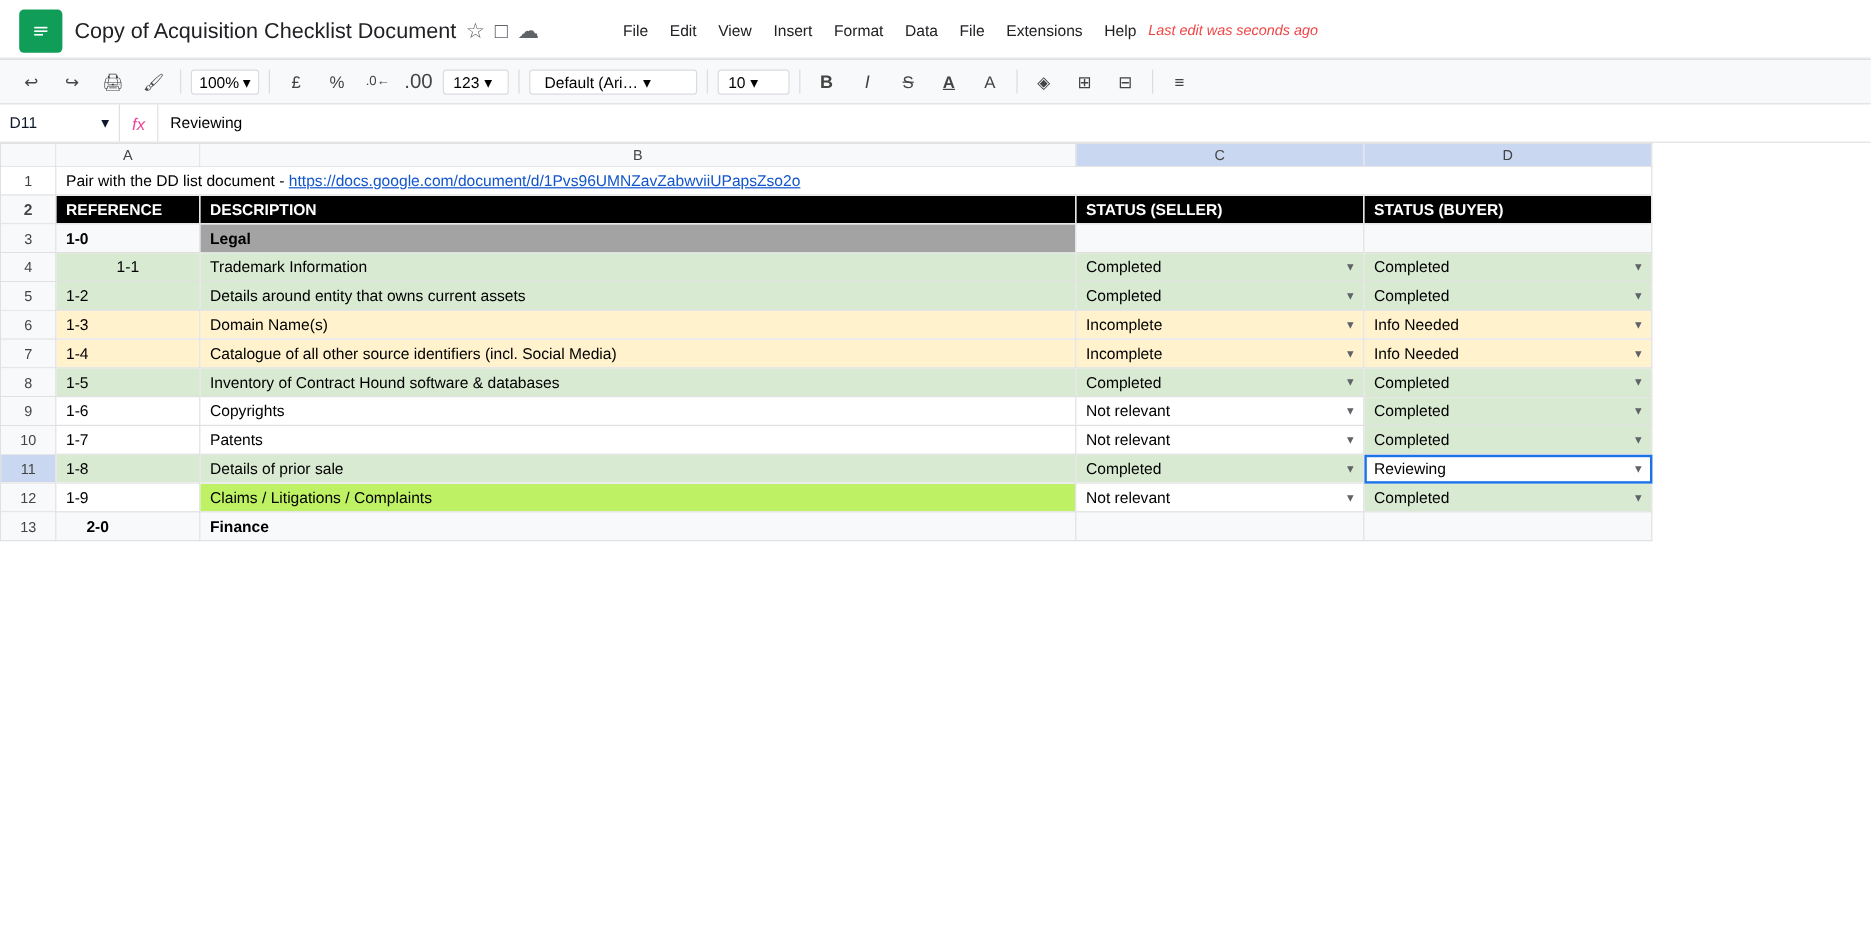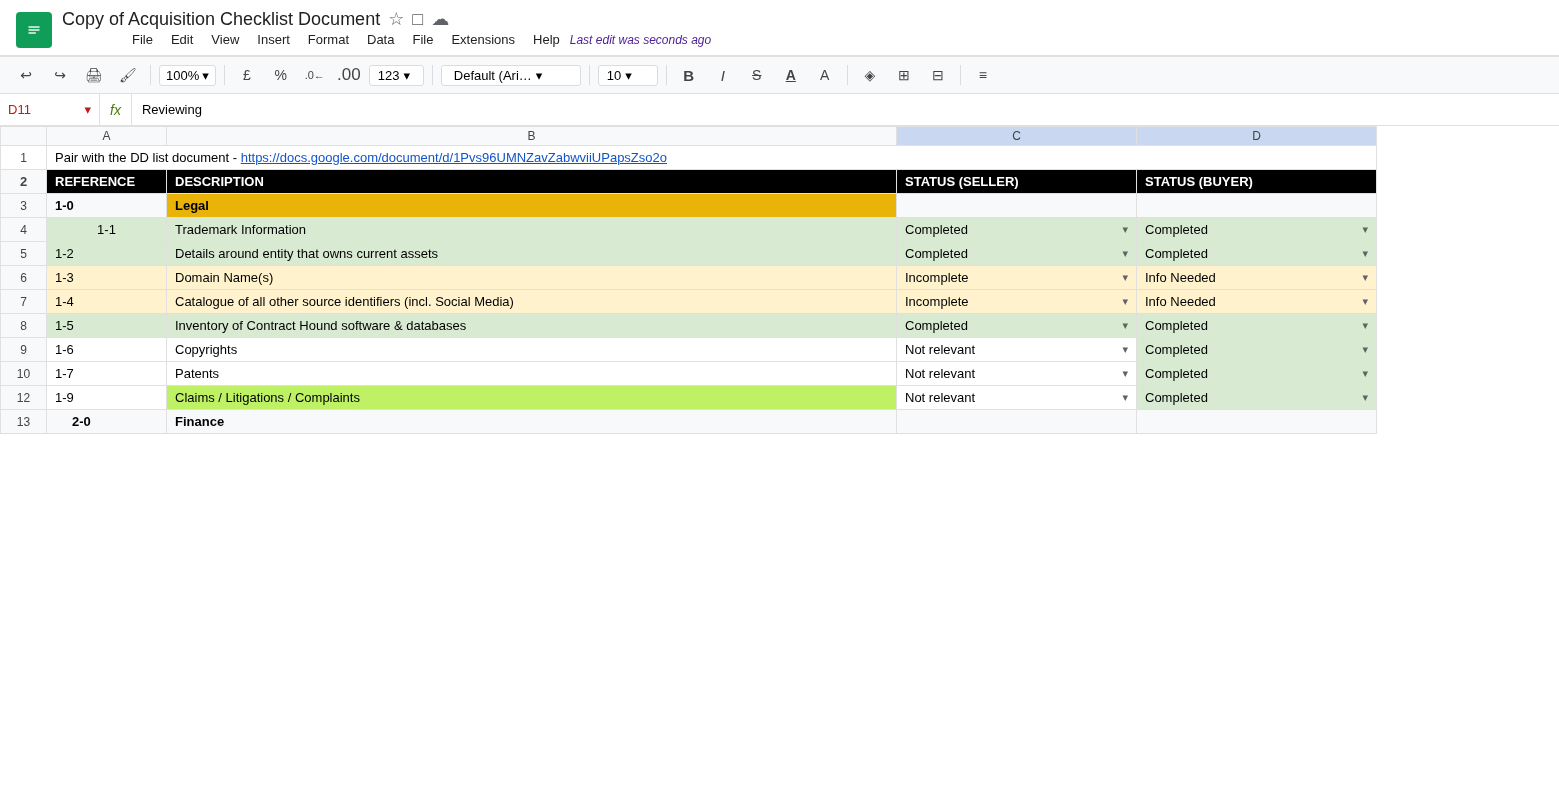--- a/index.html
+++ b/index.html
@@ -14,37 +14,37 @@
       border-bottom: 1px solid #e0e0e0;
     }
     #app-logo {
       width: 36px; height: 36px;
       background: #0f9d58;
       border-radius: 4px;
       display: flex; align-items: center; justify-content: center;
       flex-shrink: 0;
     }
     #app-logo svg { width: 22px; height: 22px; }
-    #title-area { display: flex; flex-direction: column; }
+    #title-area { display: flex; flex-direction: row; }
     #doc-title {
       font-size: 18px; font-weight: 400; color: #202124;
       display: flex; align-items: center; gap: 8px;
     }
     #doc-title .title-text { font-size: 18px; }
     #title-icons { display: flex; gap: 8px; align-items: center; }
     #title-icons span { color: #5f6368; font-size: 18px; cursor: pointer; }
     #menu-bar {
       display: flex; align-items: center; gap: 2px;
       padding: 0 16px 2px 62px;
     }
     .menu-item {
       padding: 2px 8px; font-size: 13px; color: #202124;
       cursor: pointer; border-radius: 3px;
     }
-    .last-edit { margin-left: auto; color: #4c1d95; font-size: 12px; font-style: italic; text-align: right; }
+    .last-edit { margin-left: auto; color: #ef4444; font-size: 12px; font-style: italic; text-align: right; }
 
     
     #toolbar {
       display: flex; align-items: center; gap: 6px;
       padding: 4px 12px;
       border-top: 1px solid #e0e0e0;
       border-bottom: 1px solid #e0e0e0;
       background: #f8f9fa;
     }
     .tb-btn {
@@ -73,26 +73,26 @@
     #formula-bar {
       display: flex; align-items: center; gap: 0;
       border-bottom: 1px solid #e0e0e0;
       padding: 0;
       height: 32px;
     }
     #cell-ref {
       width: 100px; min-width: 100px;
       border-right: 1px solid #e0e0e0;
       padding: 0 8px;
-      font-size: 13px; color: #b91c1c;
+      font-size: 13px; color: #0f172a;
       display: flex; align-items: center; justify-content: space-between;
       cursor: pointer; height: 100%;
     }
     #fx-icon {
-      padding: 0 10px; color: #4d7c0f; font-style: italic; font-size: 14px;
+      padding: 0 10px; color: #ec4899; font-style: italic; font-size: 14px;
       border-right: 1px solid #e0e0e0; height: 100%;
       display: flex; align-items: center;
     }
     #formula-content {
       flex: 1; padding: 0 10px; font-size: 13px; display: flex; align-items: center;
     }
 
     
     #sheet-container {
       overflow: auto;
@@ -294,21 +294,21 @@
       <tr class="row-header-data">
         <td class="row-num" style="background:#f8f9fa; color:#444;">2</td>
         <td>REFERENCE</td>
         <td>DESCRIPTION</td>
         <td>STATUS (SELLER)</td>
         <td>STATUS (BUYER)</td>
       </tr>
     <tr>
           <td class="row-num">3</td>
           <td style="font-weight: 700; background: rgb(248, 249, 250);">1-0</td>
-          <td style="font-weight: 700; background: #eab308;">Legal</td>
+          <td style="font-weight: 700; background: #a3a3a3;">Legal</td>
           <td style="background: rgb(248, 249, 250);"></td>
           <td style="background: rgb(248, 249, 250);"></td>
         </tr>
         <tr>
           <td class="row-num">4</td>
           <td style="background: rgb(217, 234, 211); text-align: center;">1-1</td>
           <td style="background: rgb(217, 234, 211);">Trademark Information</td>
           <td style="background: rgb(217, 234, 211);">
             <div class="status-cell">
               <span>Completed</span>
@@ -413,20 +413,37 @@
           <td style="background: rgb(255, 255, 255);">Patents</td>
           <td style="background: rgb(255, 255, 255);">
             <div class="status-cell">
               <span>Not relevant</span>
               <span class="dropdown-arrow">▾</span>
             </div>
           </td>
           <td style="background: rgb(217, 234, 211);">
             <div class="status-cell">
               <span>Completed</span>
+              <span class="dropdown-arrow">▾</span>
+            </div>
+          </td>
+        </tr>
+        <tr>
+          <td class="row-num" style="background: rgb(201, 215, 241);">11</td>
+          <td style="background: rgb(217, 234, 211);">1-8</td>
+          <td style="background: rgb(217, 234, 211);">Details of prior sale</td>
+          <td style="background: rgb(217, 234, 211);">
+            <div class="status-cell">
+              <span>Completed</span>
+              <span class="dropdown-arrow">▾</span>
+            </div>
+          </td>
+          <td class="cell-selected" style="background: rgb(255, 255, 255);">
+            <div class="status-cell">
+              <span>Reviewing</span>
               <span class="dropdown-arrow">▾</span>
             </div>
           </td>
         </tr>
         <tr>
           <td class="row-num">12</td>
           <td style="background: rgb(255, 255, 255);">1-9</td>
           <td style="background: #bef264;">Claims / Litigations / Complaints</td>
           <td style="background: rgb(255, 255, 255);">
             <div class="status-cell">

